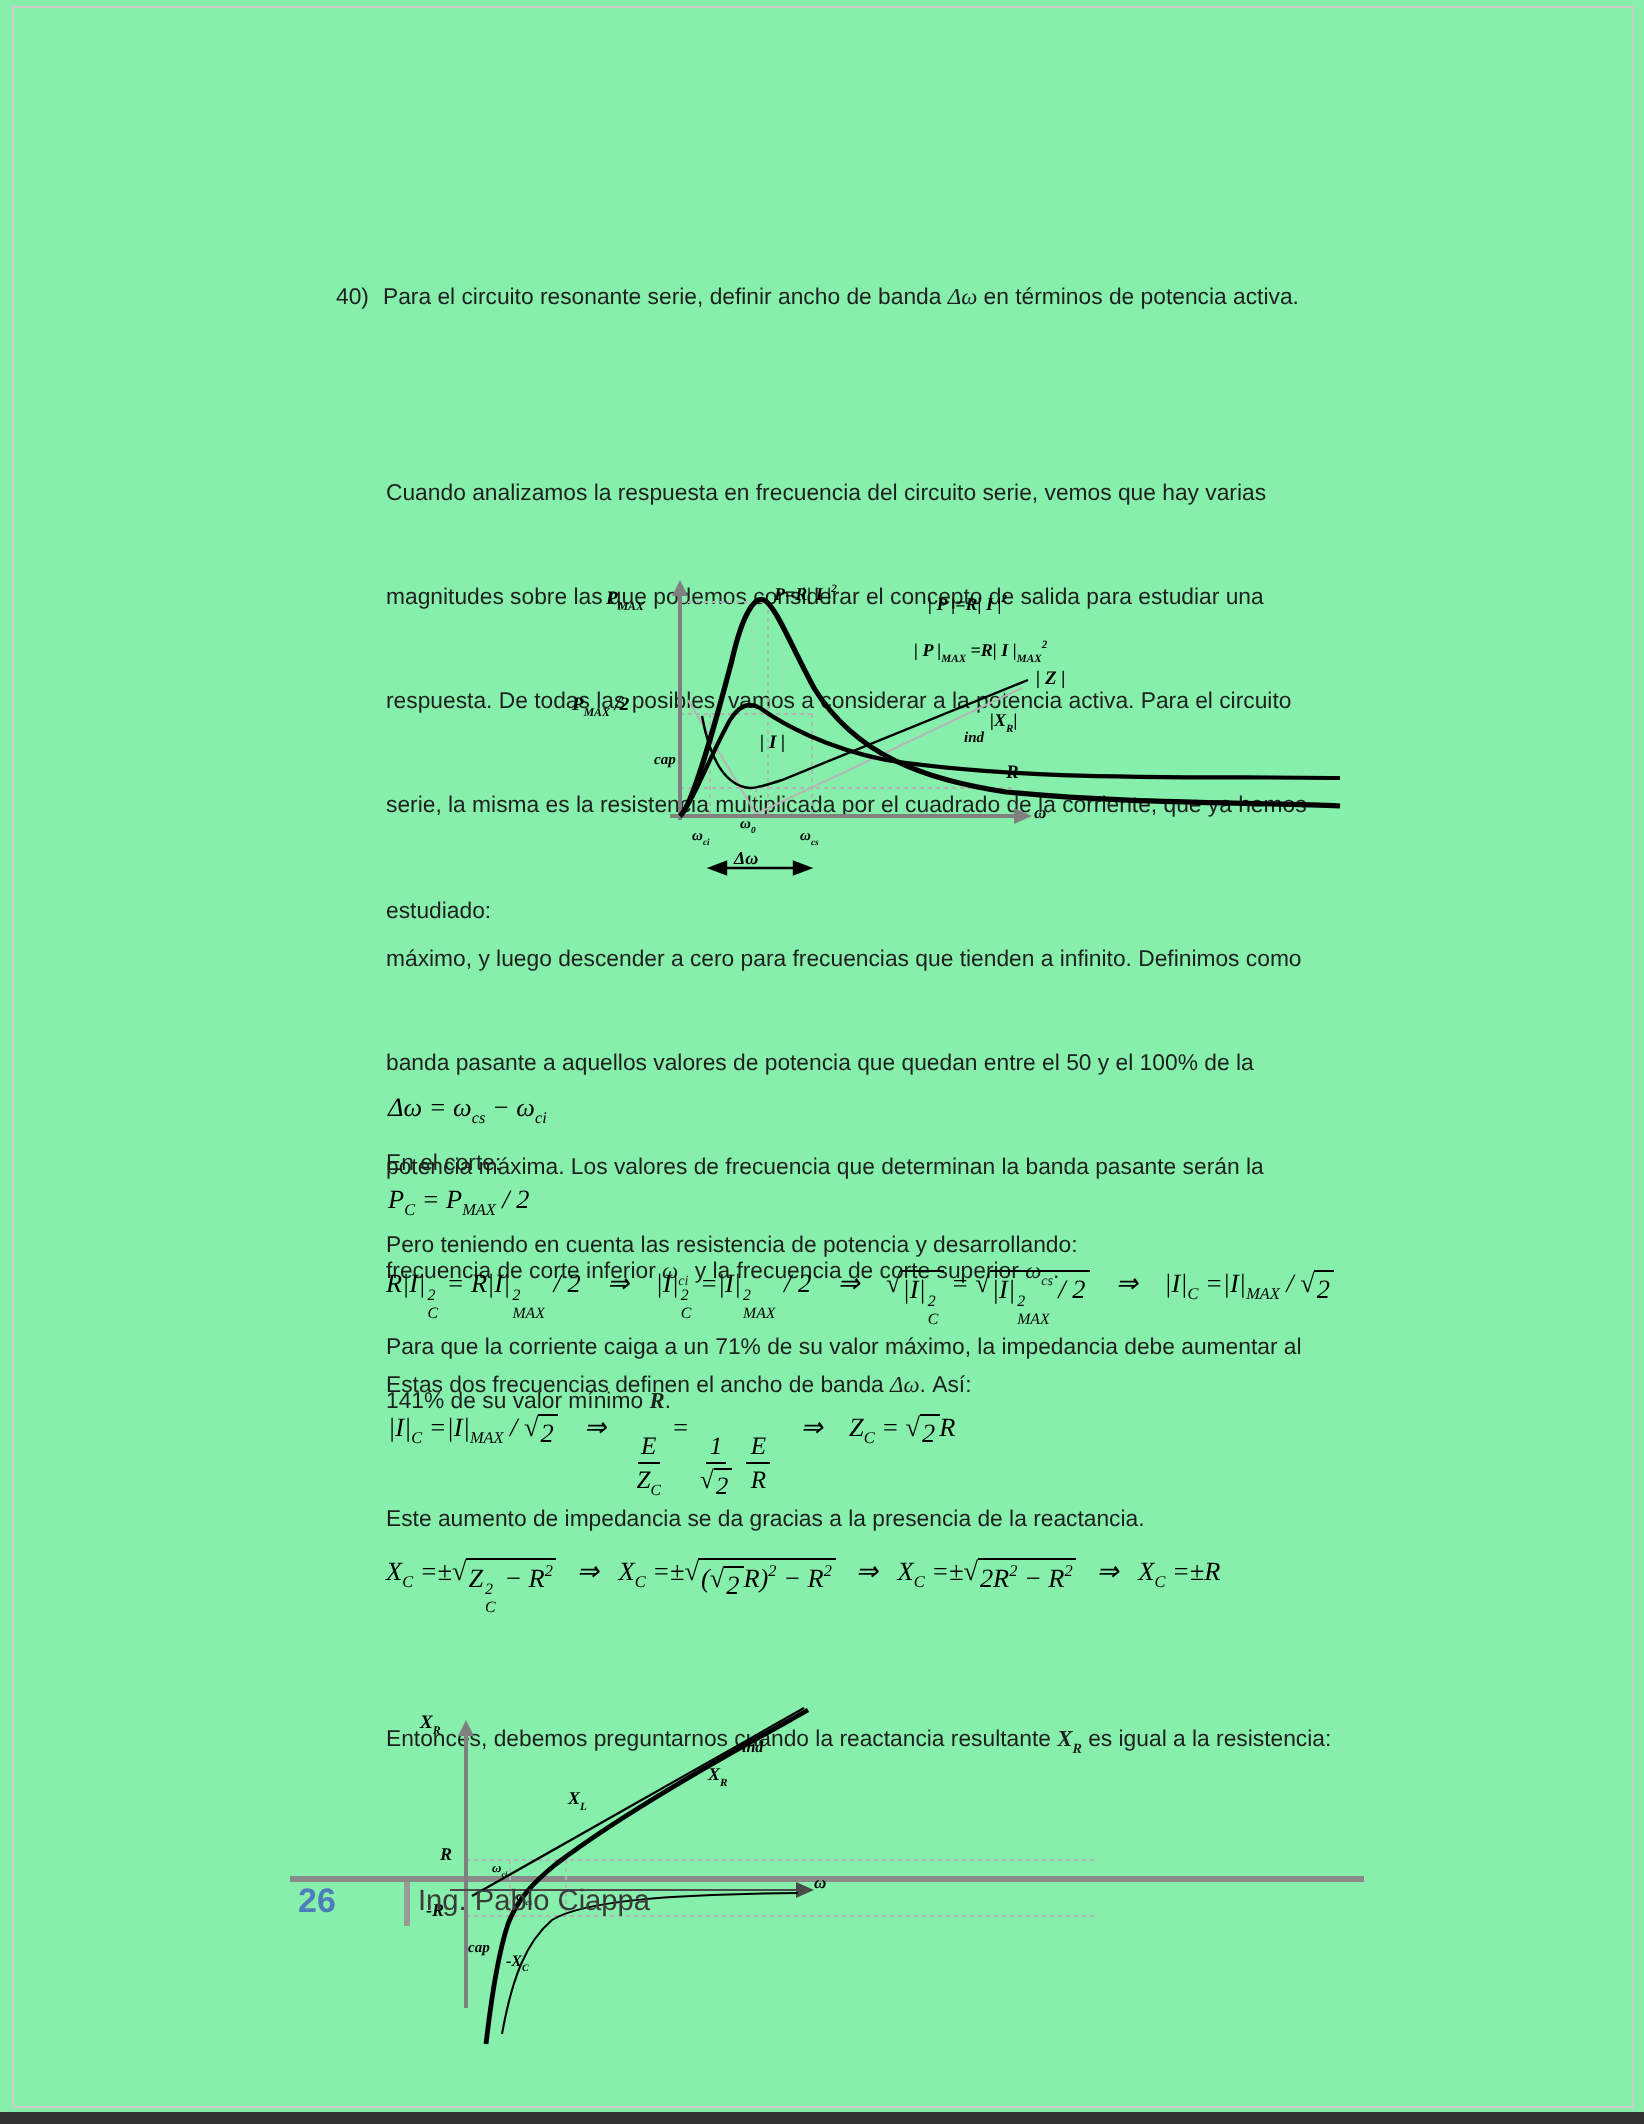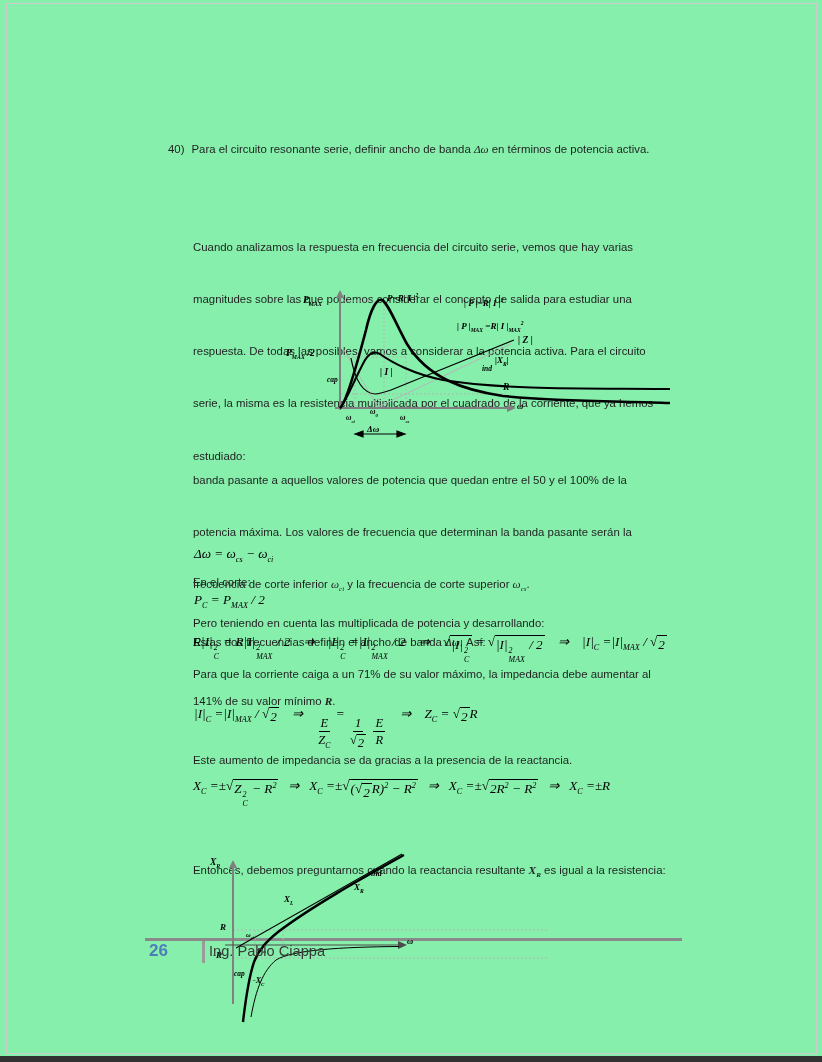--- a/index.html
+++ b/index.html
@@ -106,30 +106,31 @@
     <div class="glabel" style="left:44px;top:88px;font-size:7.5px;">cap</div>
     <div class="glabel" style="left:220px;top:95px;font-size:9.5px;">R</div>
     <div class="glabel" style="left:234px;top:114px;font-size:8.5px;">ω</div>
     <div class="glabel" style="left:63px;top:126px;font-size:7.5px;">ω<sub>ci</sub></div>
     <div class="glabel" style="left:87px;top:120px;font-size:7.5px;">ω<sub>0</sub></div>
     <div class="glabel" style="left:117px;top:126px;font-size:7.5px;">ω<sub>cs</sub></div>
     <div class="glabel" style="left:84px;top:137px;font-size:9px;">Δω</div>
   </div>
 
   <div class="abs body-text" style="left:193px;top:437px;">
+    <div>máximo, y luego descender a cero para frecuencias que tienden a infinito. Definimos como</div>
     <div>banda pasante a aquellos valores de potencia que quedan entre el 50 y el 100% de la</div>
     <div>potencia máxima. Los valores de frecuencia que determinan la banda pasante serán la</div>
     <div>frecuencia de corte inferior <span class="m">ω<sub>ci</sub></span> y la frecuencia de corte superior <span class="m">ω<sub>cs</sub></span>.</div>
     <div>Estas dos frecuencias definen el ancho de banda <span class="m">Δω</span>. Así:</div>
   </div>
 
   <div class="math" style="left:194px;top:546px;">Δω = ω<sub>cs</sub> − ω<sub>ci</sub></div>
   <div class="abs body-text" style="left:193px;top:574px;">En el corte:</div>
   <div class="math" style="left:194px;top:592px;">P<sub>C</sub> = P<sub>MAX</sub> / 2</div>
-  <div class="abs body-text" style="left:193px;top:615px;">Pero teniendo en cuenta las multiplicada de potencia y desarrollando:</div>
+  <div class="abs body-text" style="left:193px;top:615px;">Pero teniendo en cuenta las resistencia de potencia y desarrollando:</div>
   <div class="math" style="left:193px;top:634px;">R|I|<span class="ss"><span class="st">2</span><span class="sb">C</span></span> = R|I|<span class="ss"><span class="st">2</span><span class="sb">MAX</span></span> / 2    ⇒    |I|<span class="ss"><span class="st">2</span><span class="sb">C</span></span> =|I|<span class="ss"><span class="st">2</span><span class="sb">MAX</span></span> / 2    ⇒    √<span class="rad">|I|<span class="ss"><span class="st">2</span><span class="sb">C</span></span></span> = √<span class="rad">|I|<span class="ss"><span class="st">2</span><span class="sb">MAX</span></span> / 2</span>    ⇒    |I|<sub>C</sub> =|I|<sub>MAX</sub> / √<span class="rad">2</span></div>
   <div class="abs body-text" style="left:193px;top:666px;">Para que la corriente caiga a un 71% de su valor máximo, la impedancia debe aumentar al</div>
   <div class="abs body-text" style="left:193px;top:693px;">141% de su valor mínimo <span class="mb">R</span>.</div>
   <div class="math" style="left:194px;top:706px;">|I|<sub>C</sub> =|I|<sub>MAX</sub> / √<span class="rad">2</span>    ⇒    <span class="frac"><span class="fn">E</span><span class="fd">Z<sub>C</sub></span></span> = <span class="frac"><span class="fn">1</span><span class="fd">√<span class="rad">2</span></span></span> <span class="frac"><span class="fn">E</span><span class="fd">R</span></span>    ⇒    Z<sub>C</sub> = √<span class="rad">2</span>R</div>
   <div class="abs body-text" style="left:193px;top:752px;">Este aumento de impedancia se da gracias a la presencia de la reactancia.</div>
   <div class="math" style="left:193px;top:778px;">X<sub>C</sub> =±√<span class="rad">Z<span class="ss"><span class="st">2</span><span class="sb">C</span></span> − R<sup>2</sup></span>   ⇒   X<sub>C</sub> =±√<span class="rad">(√<span class="rad">2</span>R)<sup>2</sup> − R<sup>2</sup></span>   ⇒   X<sub>C</sub> =±√<span class="rad">2R<sup>2</sup> − R<sup>2</sup></span>   ⇒   X<sub>C</sub> =±R</div>
   <div class="abs body-text" style="left:193px;top:862px;">Entonces, debemos preguntarnos cuando la reactancia resultante <span class="mb">X<sub>R</sub></span> es igual a la resistencia:</div>
 
   <div class="graph g2" style="left:180px;top:846px;width:380px;height:190px;">
     <svg width="380" height="190" viewBox="0 0 380 190">

